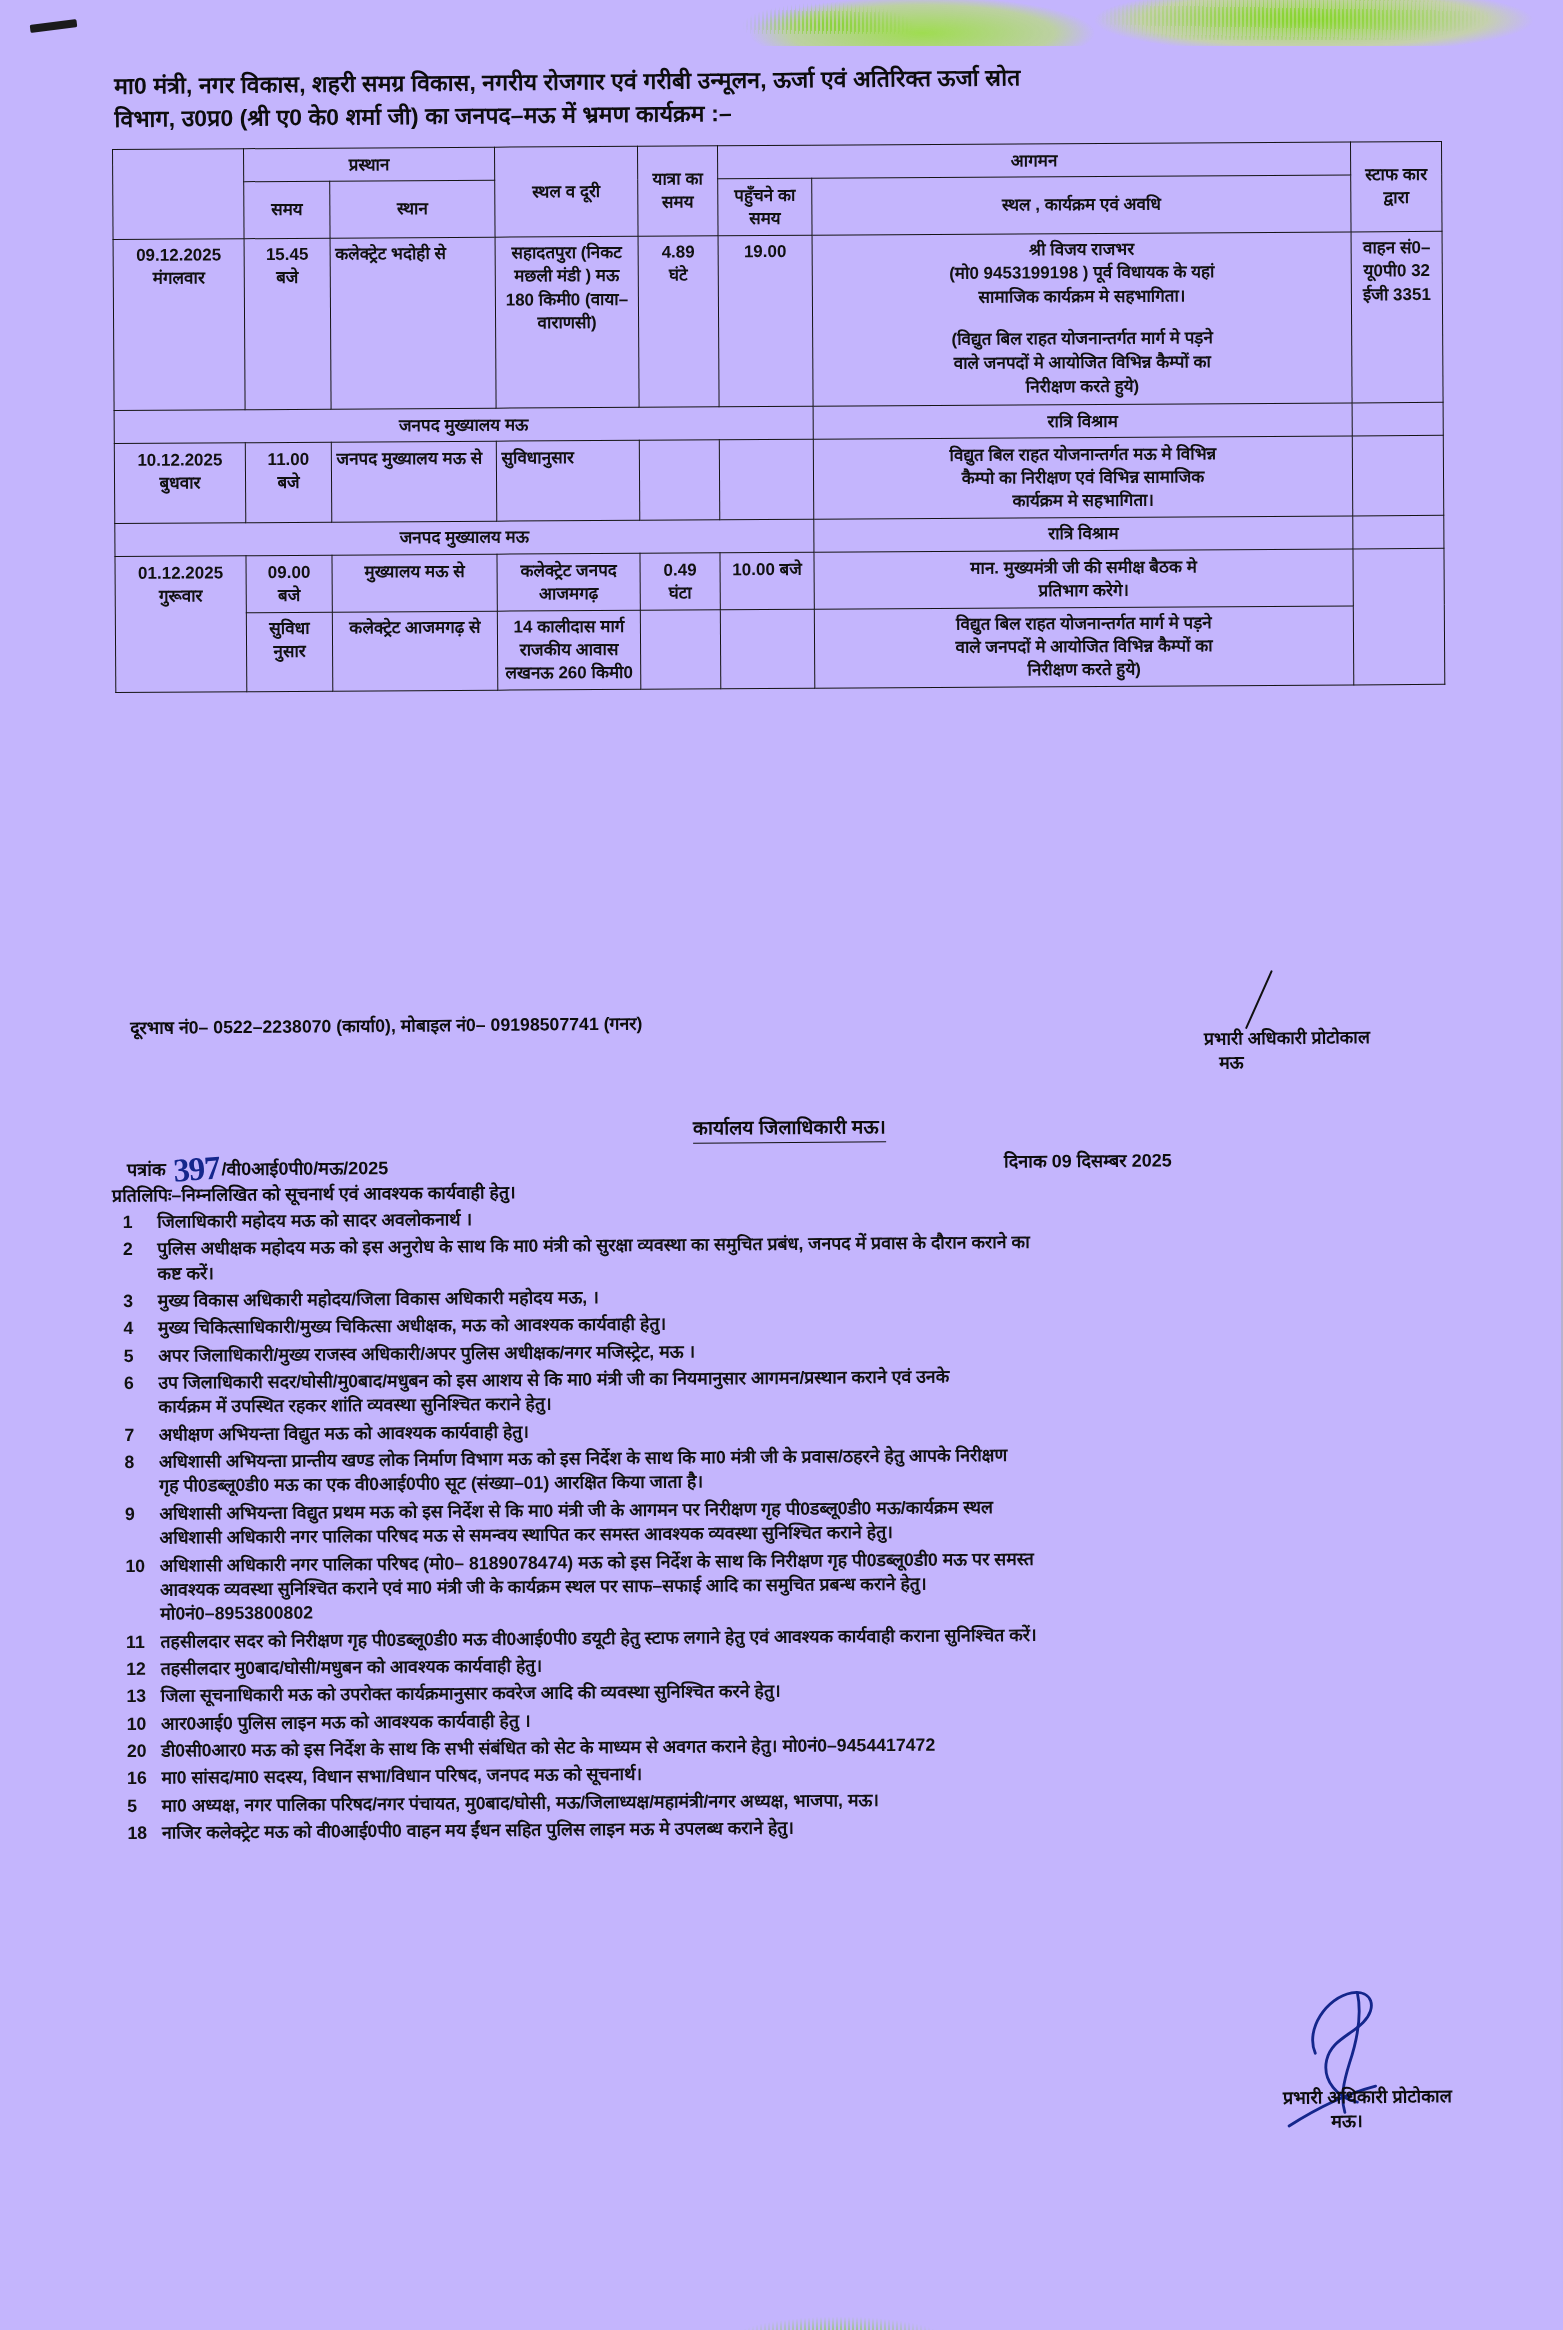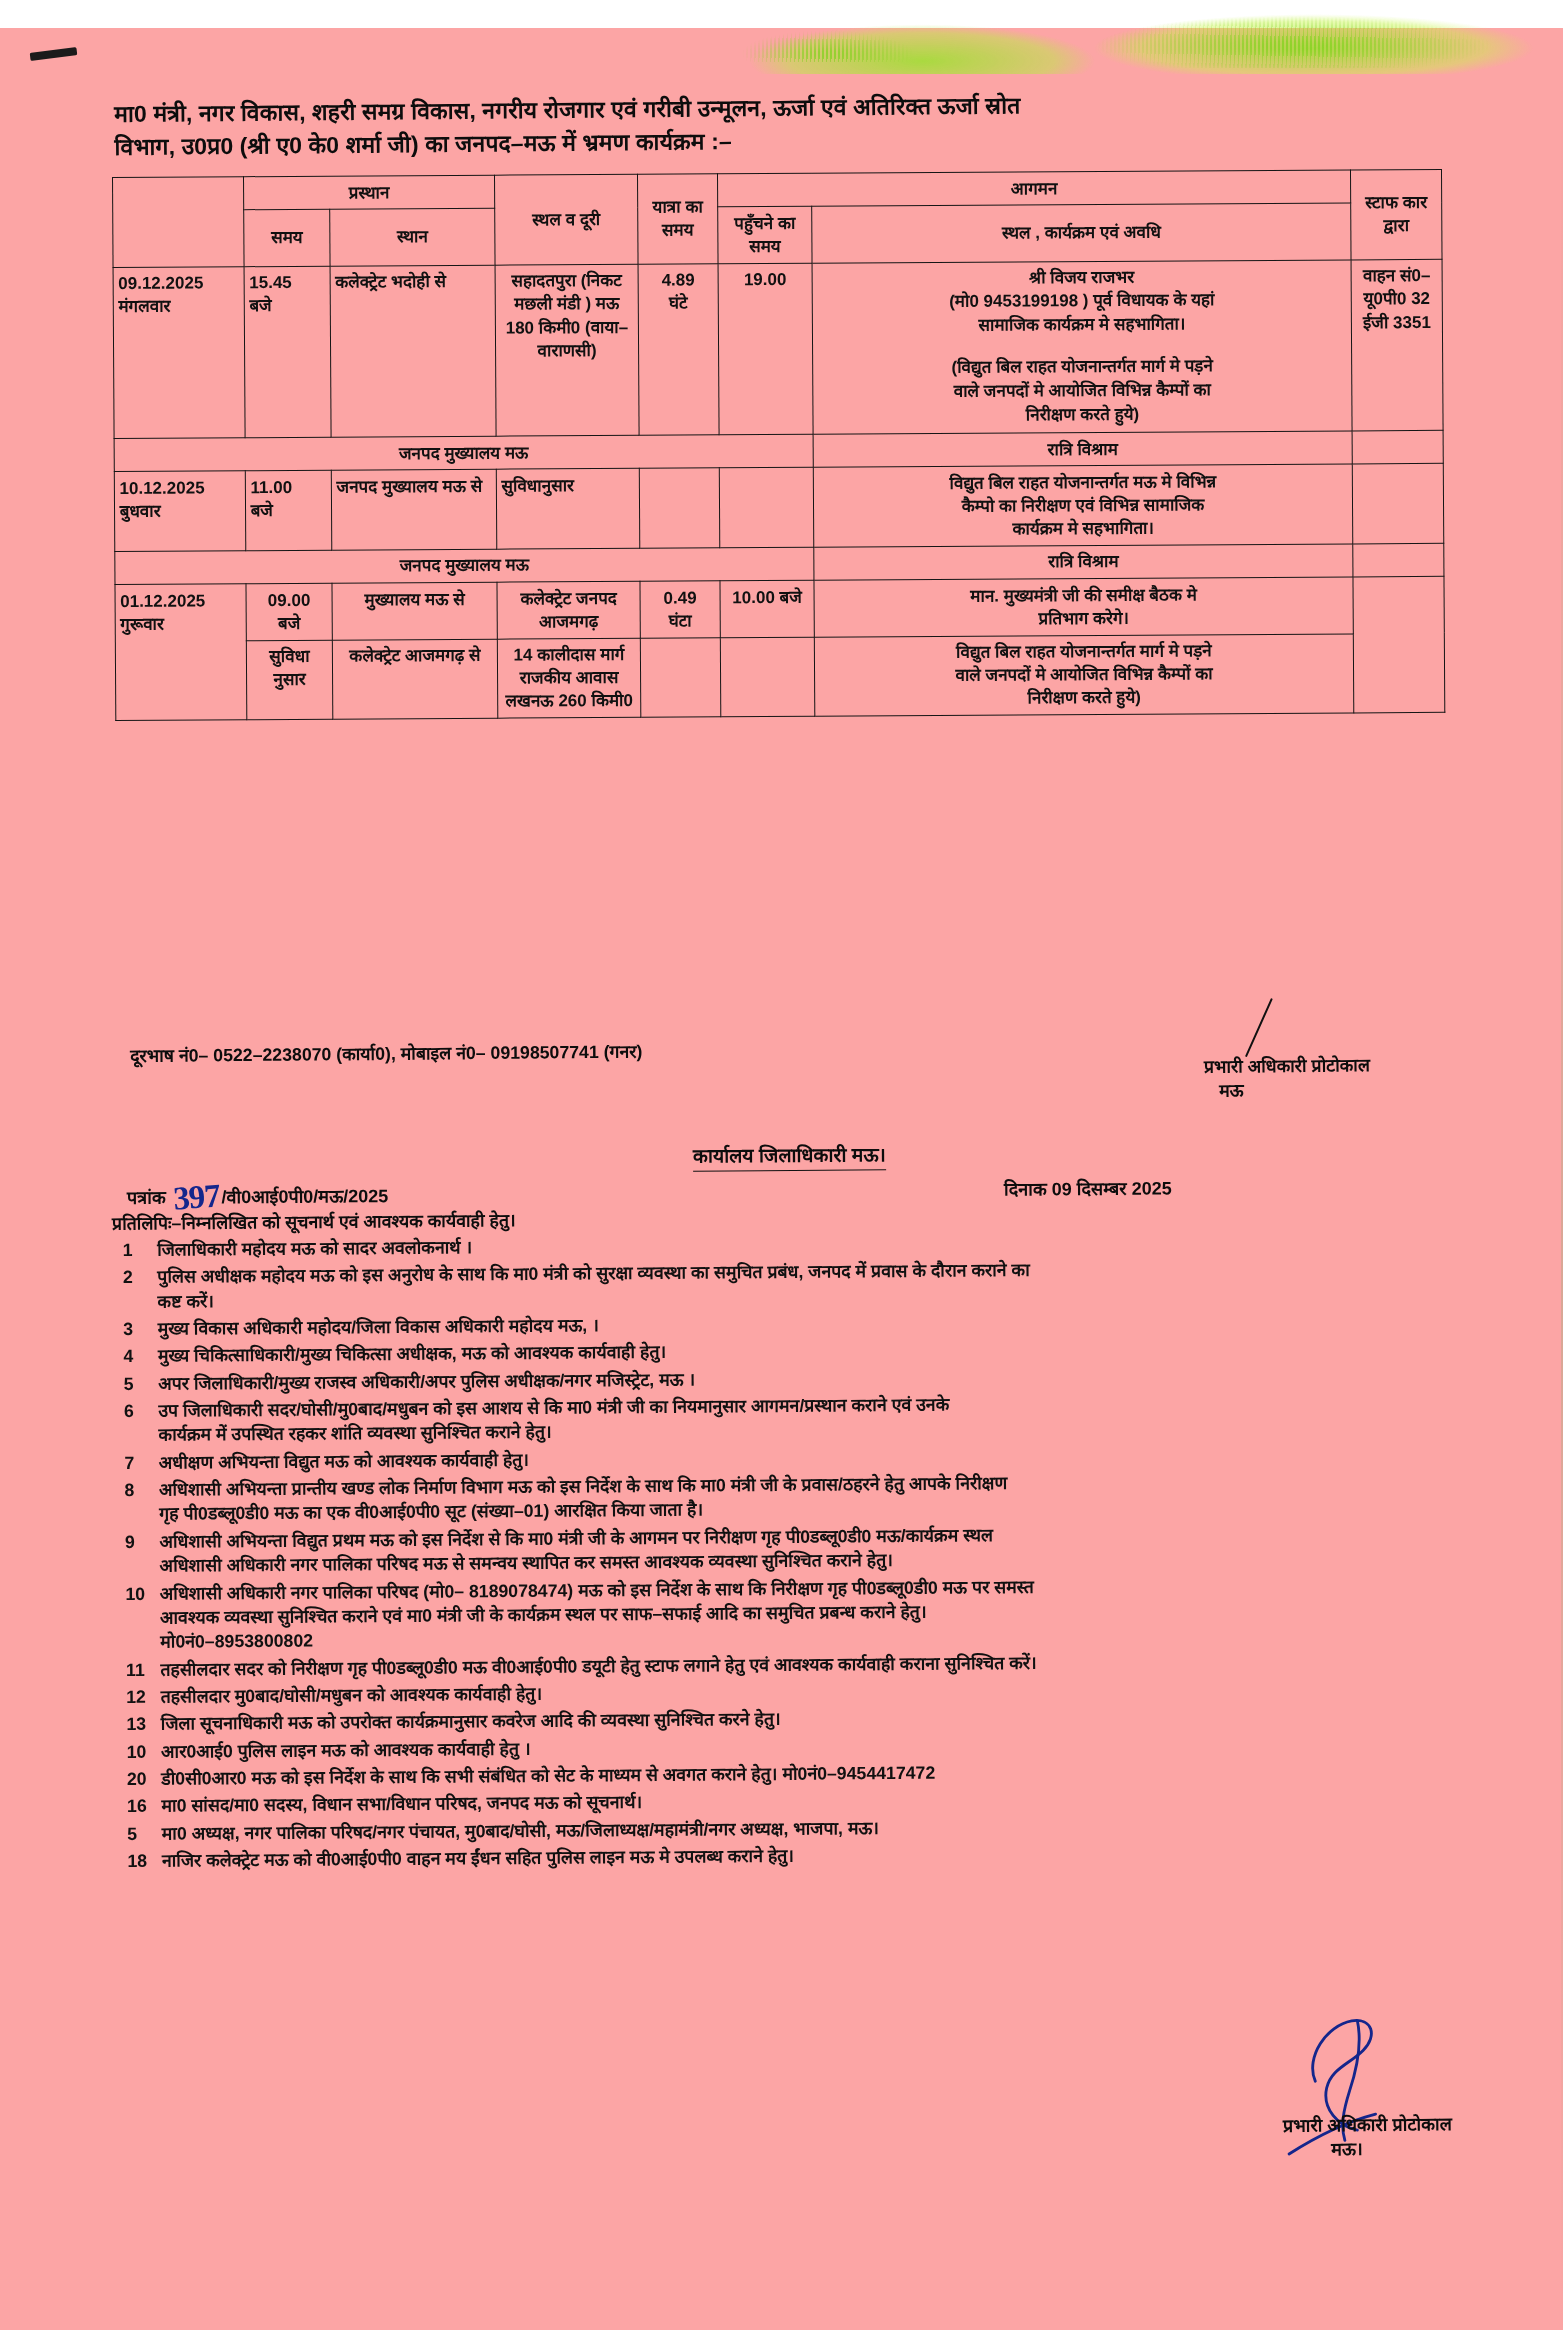--- a/index.html
+++ b/index.html
@@ -3,21 +3,21 @@
 <meta charset="utf-8">
 <title>VIP Bhraman Karyakram - Mau</title>
 <style>
   html,body{margin:0;padding:0;background:#ffffff;}
   body{
     width:1563px;height:2330px;position:relative;overflow:hidden;
     font-family:"Liberation Sans","DejaVu Sans",sans-serif;
     color:#0d0d0d;
     -webkit-font-smoothing:antialiased;
   }
-  .page{position:absolute;inset:0;background:#fca5a5;margin-top:28px;}
+  .page{position:absolute;inset:0;background:#c4b5fd;}
 
   
   .artifact{position:absolute;pointer-events:none;opacity:.85;}
   .art-top{
     left:673px;top:-40px;width:890px;height:86px;
     background:
       radial-gradient(ellipse 240px 51px at 28% 85%, rgba(150,230,40,.95) 0%, rgba(180,240,60,.55) 55%, rgba(255,255,255,0) 72%),
       radial-gradient(ellipse 297px 46px at 72% 70%, rgba(150,230,40,.9) 0%, rgba(200,245,70,.5) 58%, rgba(255,255,255,0) 74%);
     filter:blur(0.2px);
   }
@@ -102,21 +102,21 @@
   .copyline{position:absolute;left:112px;top:1181px;font-size:17.7px;font-weight:700;
     transform:rotate(-0.5deg);white-space:nowrap;}
 
   
   ol.dist{position:absolute;left:118px;top:1210px;width:1438px;margin:0;padding:0;
     list-style:none;transform:rotate(-0.45deg);transform-origin:left top;}
   ol.dist li{position:relative;padding-left:39px;margin-bottom:2.9px;
     font-size:17.7px;line-height:1.38;font-weight:700;color:#111;}
   ol.dist li .n{position:absolute;left:4.6px;top:0;width:31px;text-align:left;font-weight:700;}
   ol.dist li .sub{display:block;}
-  .ind{display:block;}
+  .ind{display:block;text-align:center;}
 
   
   .sign2{position:absolute;left:1283px;top:2085px;font-size:18px;font-weight:700;
     line-height:1.35;transform:rotate(-0.6deg);white-space:nowrap;}
   .sign2 .s2{display:block;padding-left:48px;}
   .sig-svg{position:absolute;left:1272px;top:1980px;width:148px;height:160px;}
 </style>
 </head>
 <body>
 

